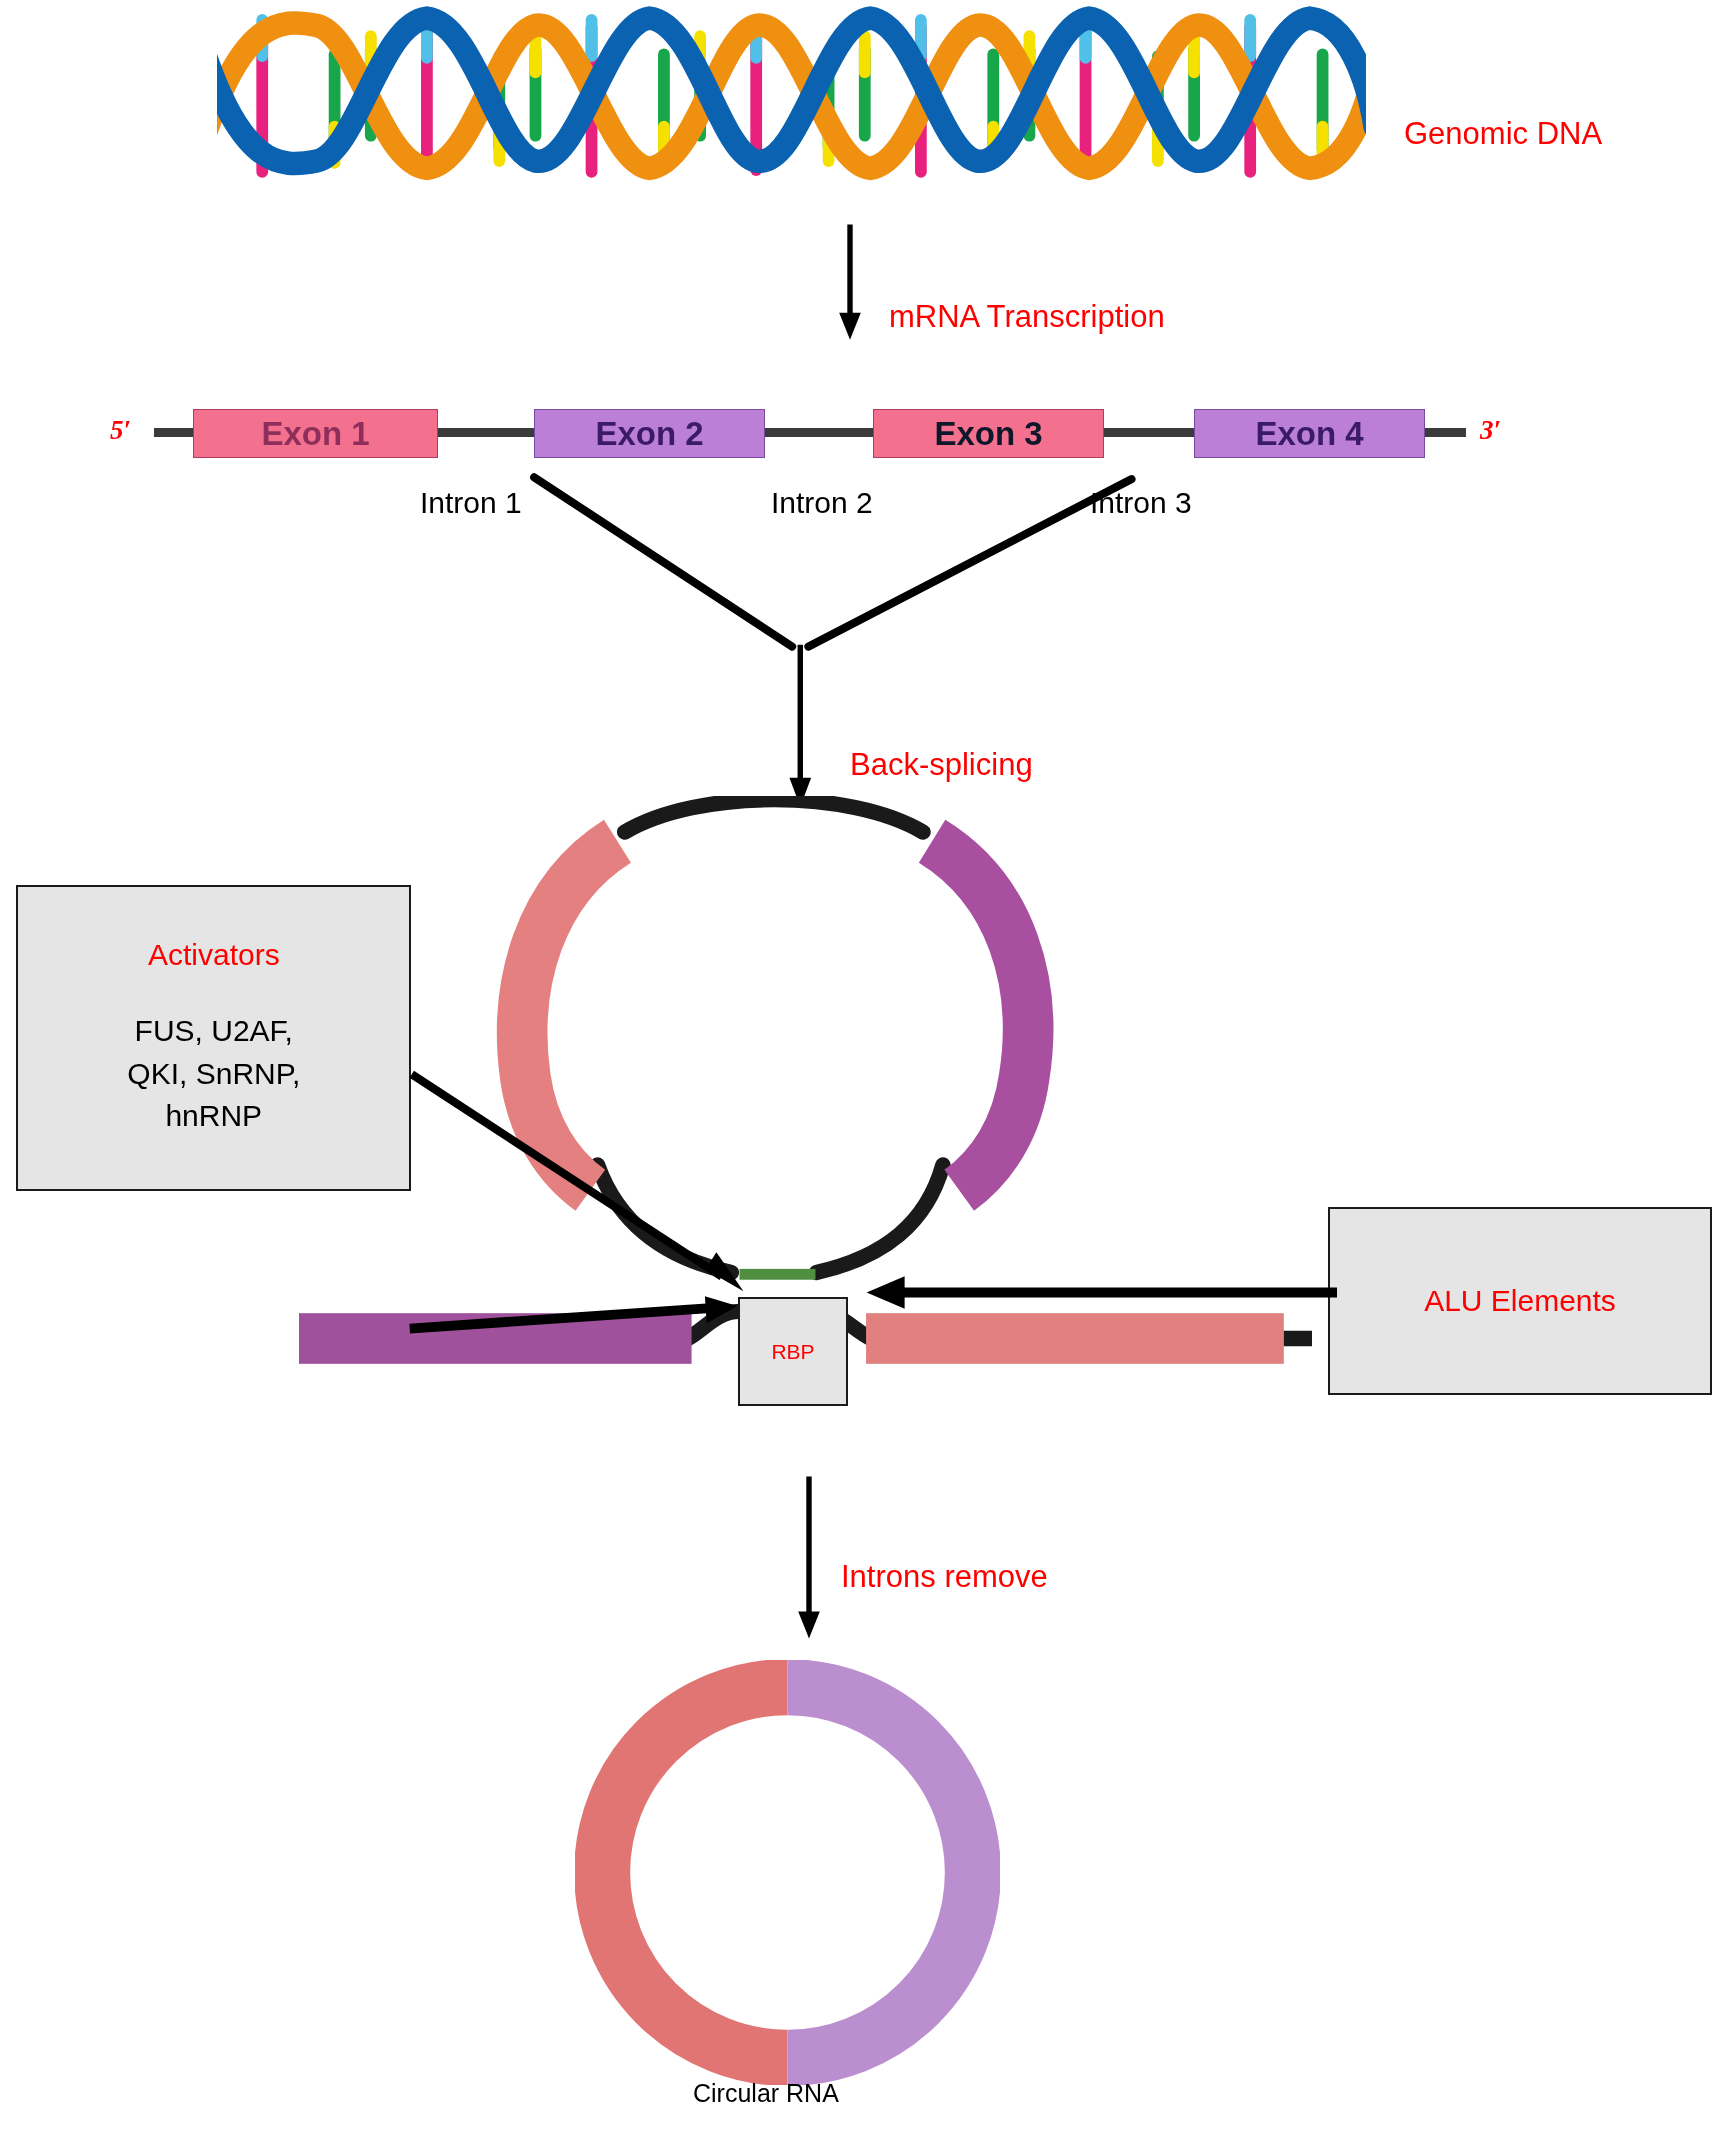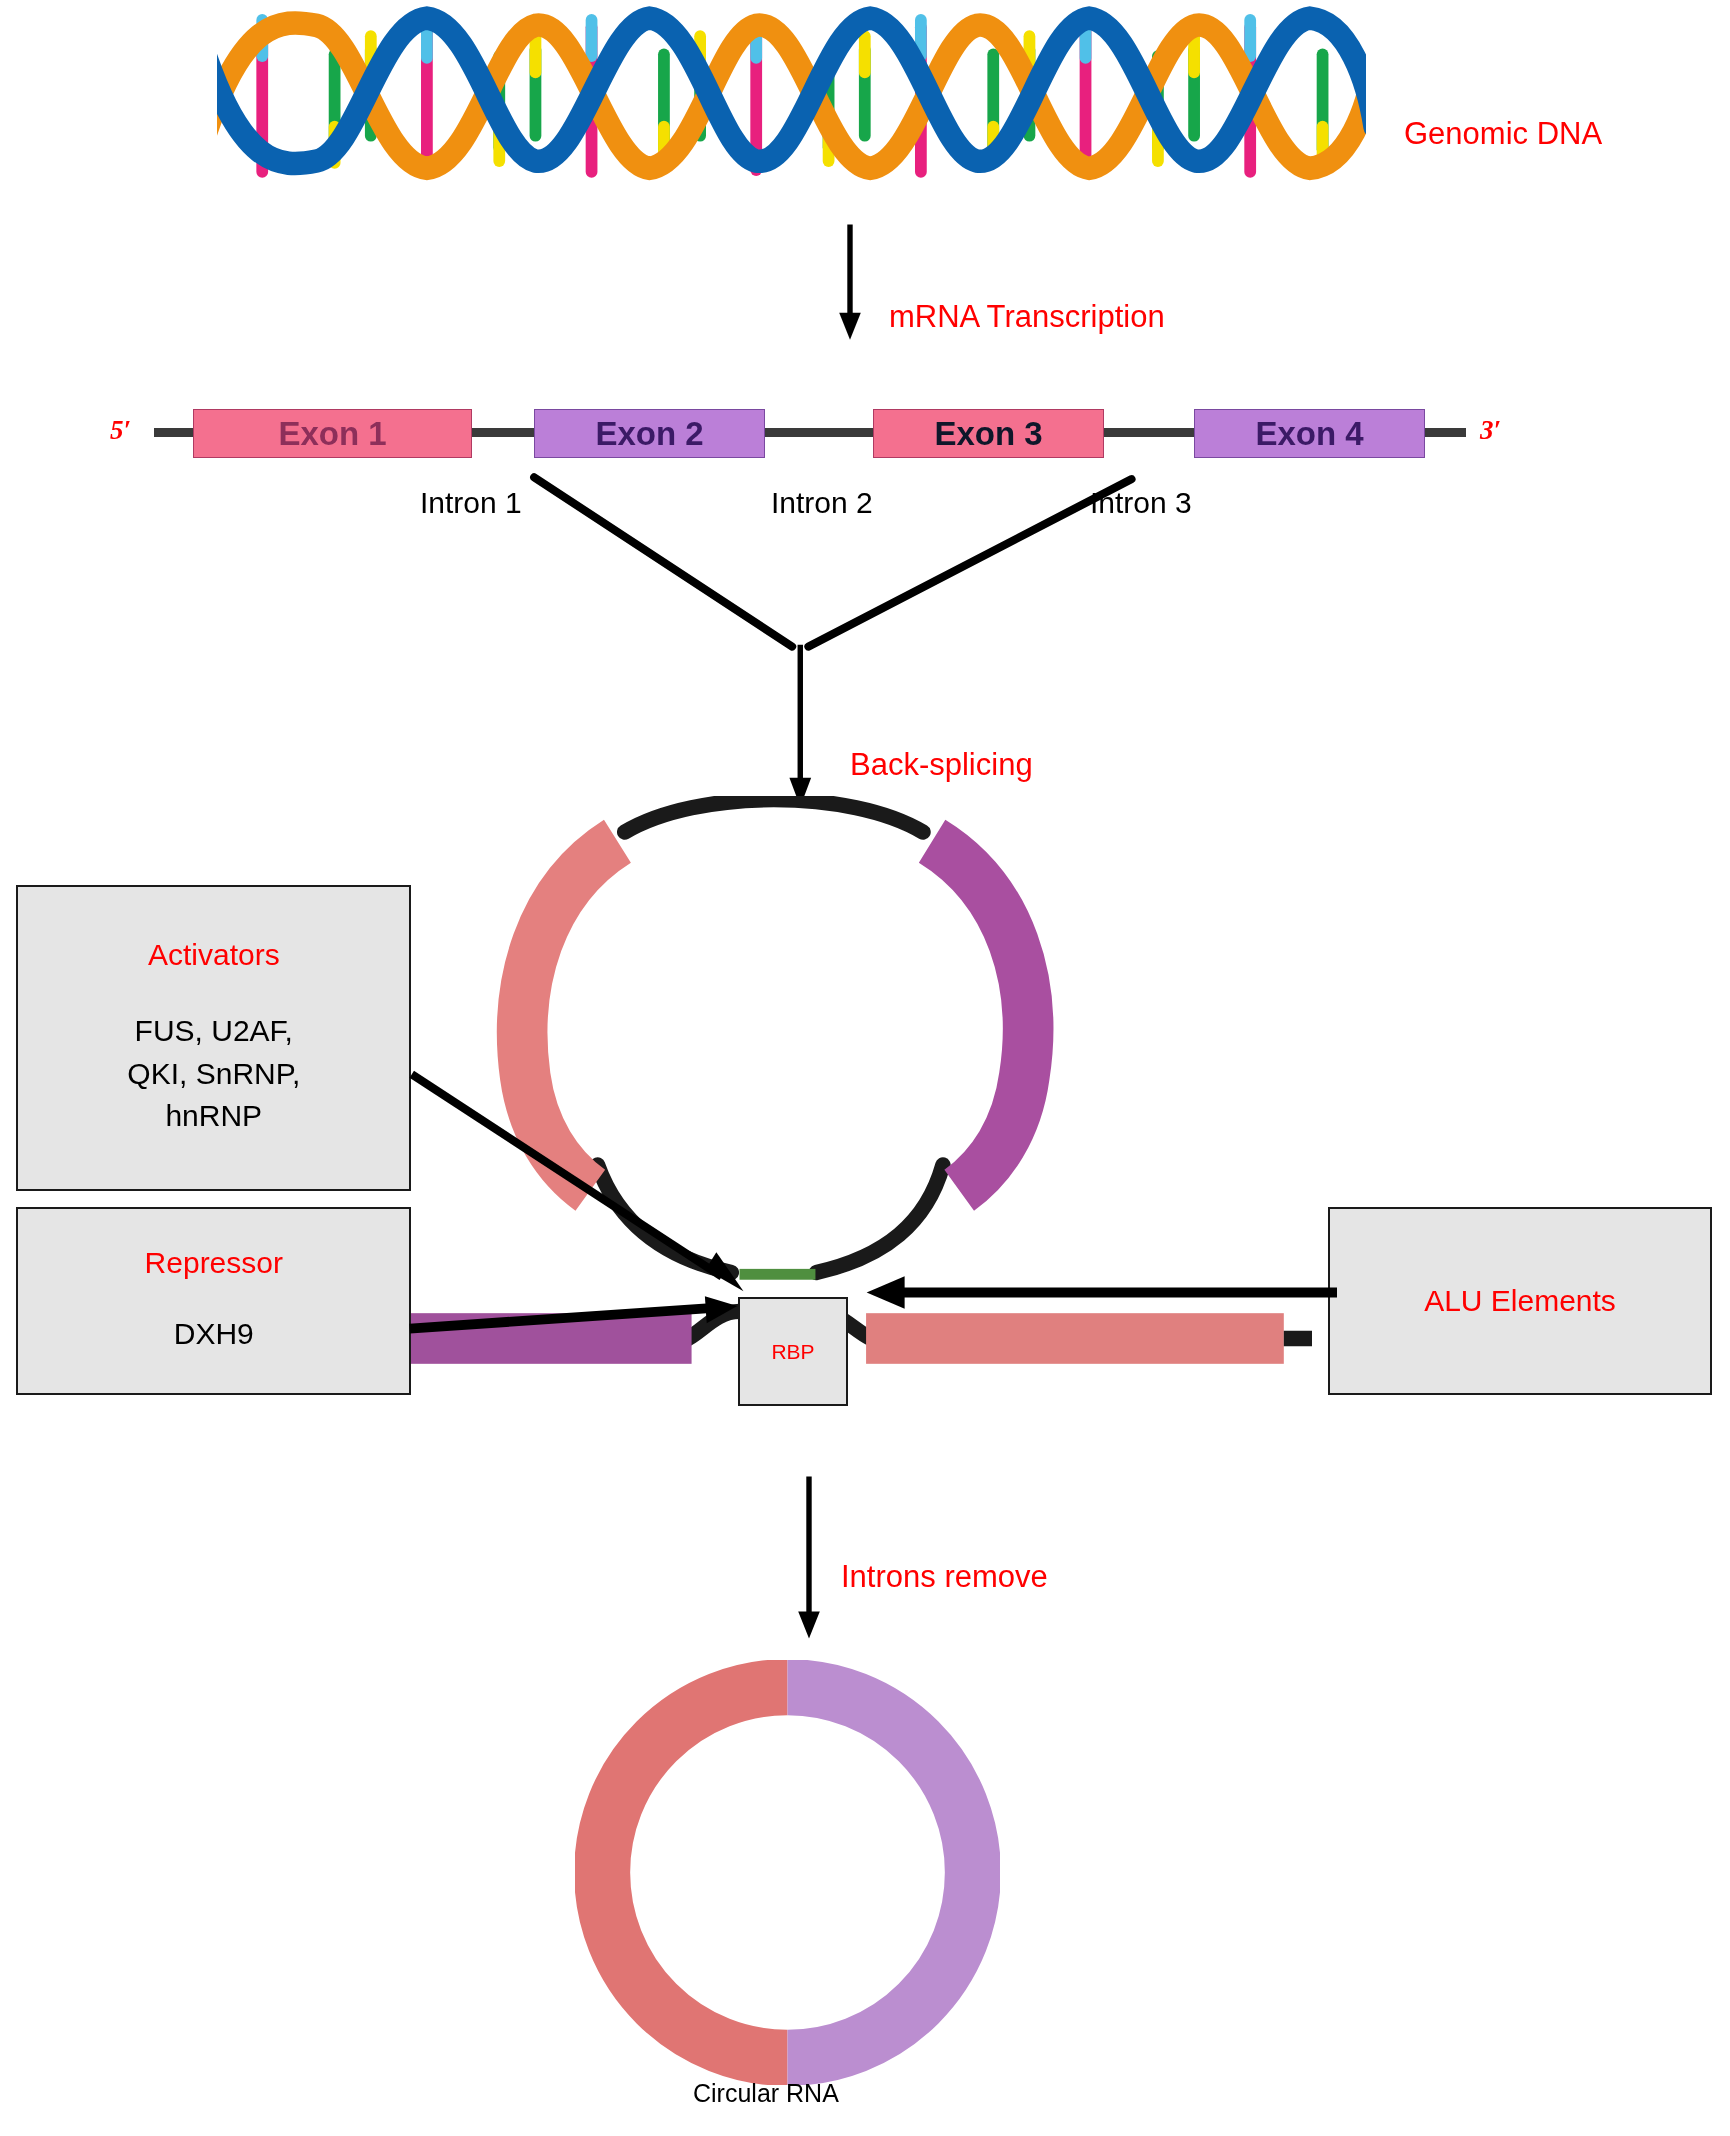--- a/index.html
+++ b/index.html
@@ -153,21 +153,21 @@
       <polygon points="30,128 18,98 42,98" fill="#000"></polygon>
     </svg>
   </div>
   <div class="abs lbl-red" style="left:871px;top:299px;margin-left:18px;">mRNA Transcription</div>
 
   <div class="abs lbl-primeL" style="left:110px;top:415px;">5′</div>
   <div class="abs lbl-primeL" style="left:1480px;top:415px;">3′</div>
 
   <div class="abs backbone" style="left:154px;top:428px;width:1312px;height:9px;"></div>
 
-  <div class="abs exon-box" style="left:193px;top:409px;width:279px;height:49px;background:#f4708f;border-color:#b03a62;">
+  <div class="abs exon-box" style="left:193px;top:409px;width:245px;height:49px;background:#f4708f;border-color:#b03a62;">
     <span class="exon-text" style="color:#8d2f5a;">Exon 1</span>
   </div>
 
   <div class="abs exon-box" style="left:534px;top:409px;width:231px;height:49px;background:#bb7fd8;border-color:#7a49a0;">
     <span class="exon-text" style="color:#3b1a66;">Exon 2</span>
   </div>
 
   <div class="abs exon-box" style="left:873px;top:409px;width:231px;height:49px;background:#f4708f;border-color:#b03a62;">
     <span class="exon-text" style="color:#0f172a;text-align:center;">Exon 3</span>
   </div>
@@ -227,24 +227,20 @@
     <span class="rbp-text">RBP</span>
   </div>
 
   <div class="abs frame" style="left:16.3px;top:885px;width:395px;height:306px;padding:16.3px 9px;">
     <div class="box-title" style="margin-bottom:38px;">Activators</div>
     <div class="box-body" style="white-space:pre-line;">FUS, U2AF,
 QKI, SnRNP,
 hnRNP</div>
   </div>
 
-  <div class="abs frame" style="left:16.3px;top:1207px;width:395px;height:188px;padding:12.7px 9px;">
-    <div class="box-title" style="margin-bottom:33px;">Repressor</div>
-    <div class="box-body">DXH9</div>
-  </div>
 
   <div class="abs" style="left:407px;top:1067px;width:353px;height:235px;">
     <svg width="353" height="235" viewBox="0 0 390 260">
       <line x1="5" y1="8" x2="348" y2="232" stroke="#000" stroke-width="9"></line>
       <polygon points="372,248 330,224 342,205" fill="#000"></polygon>
     </svg>
   </div>
 
   <div class="abs" style="left:407px;top:1289px;width:342px;height:54px;">
     <svg width="342" height="54" viewBox="0 0 378 60">

